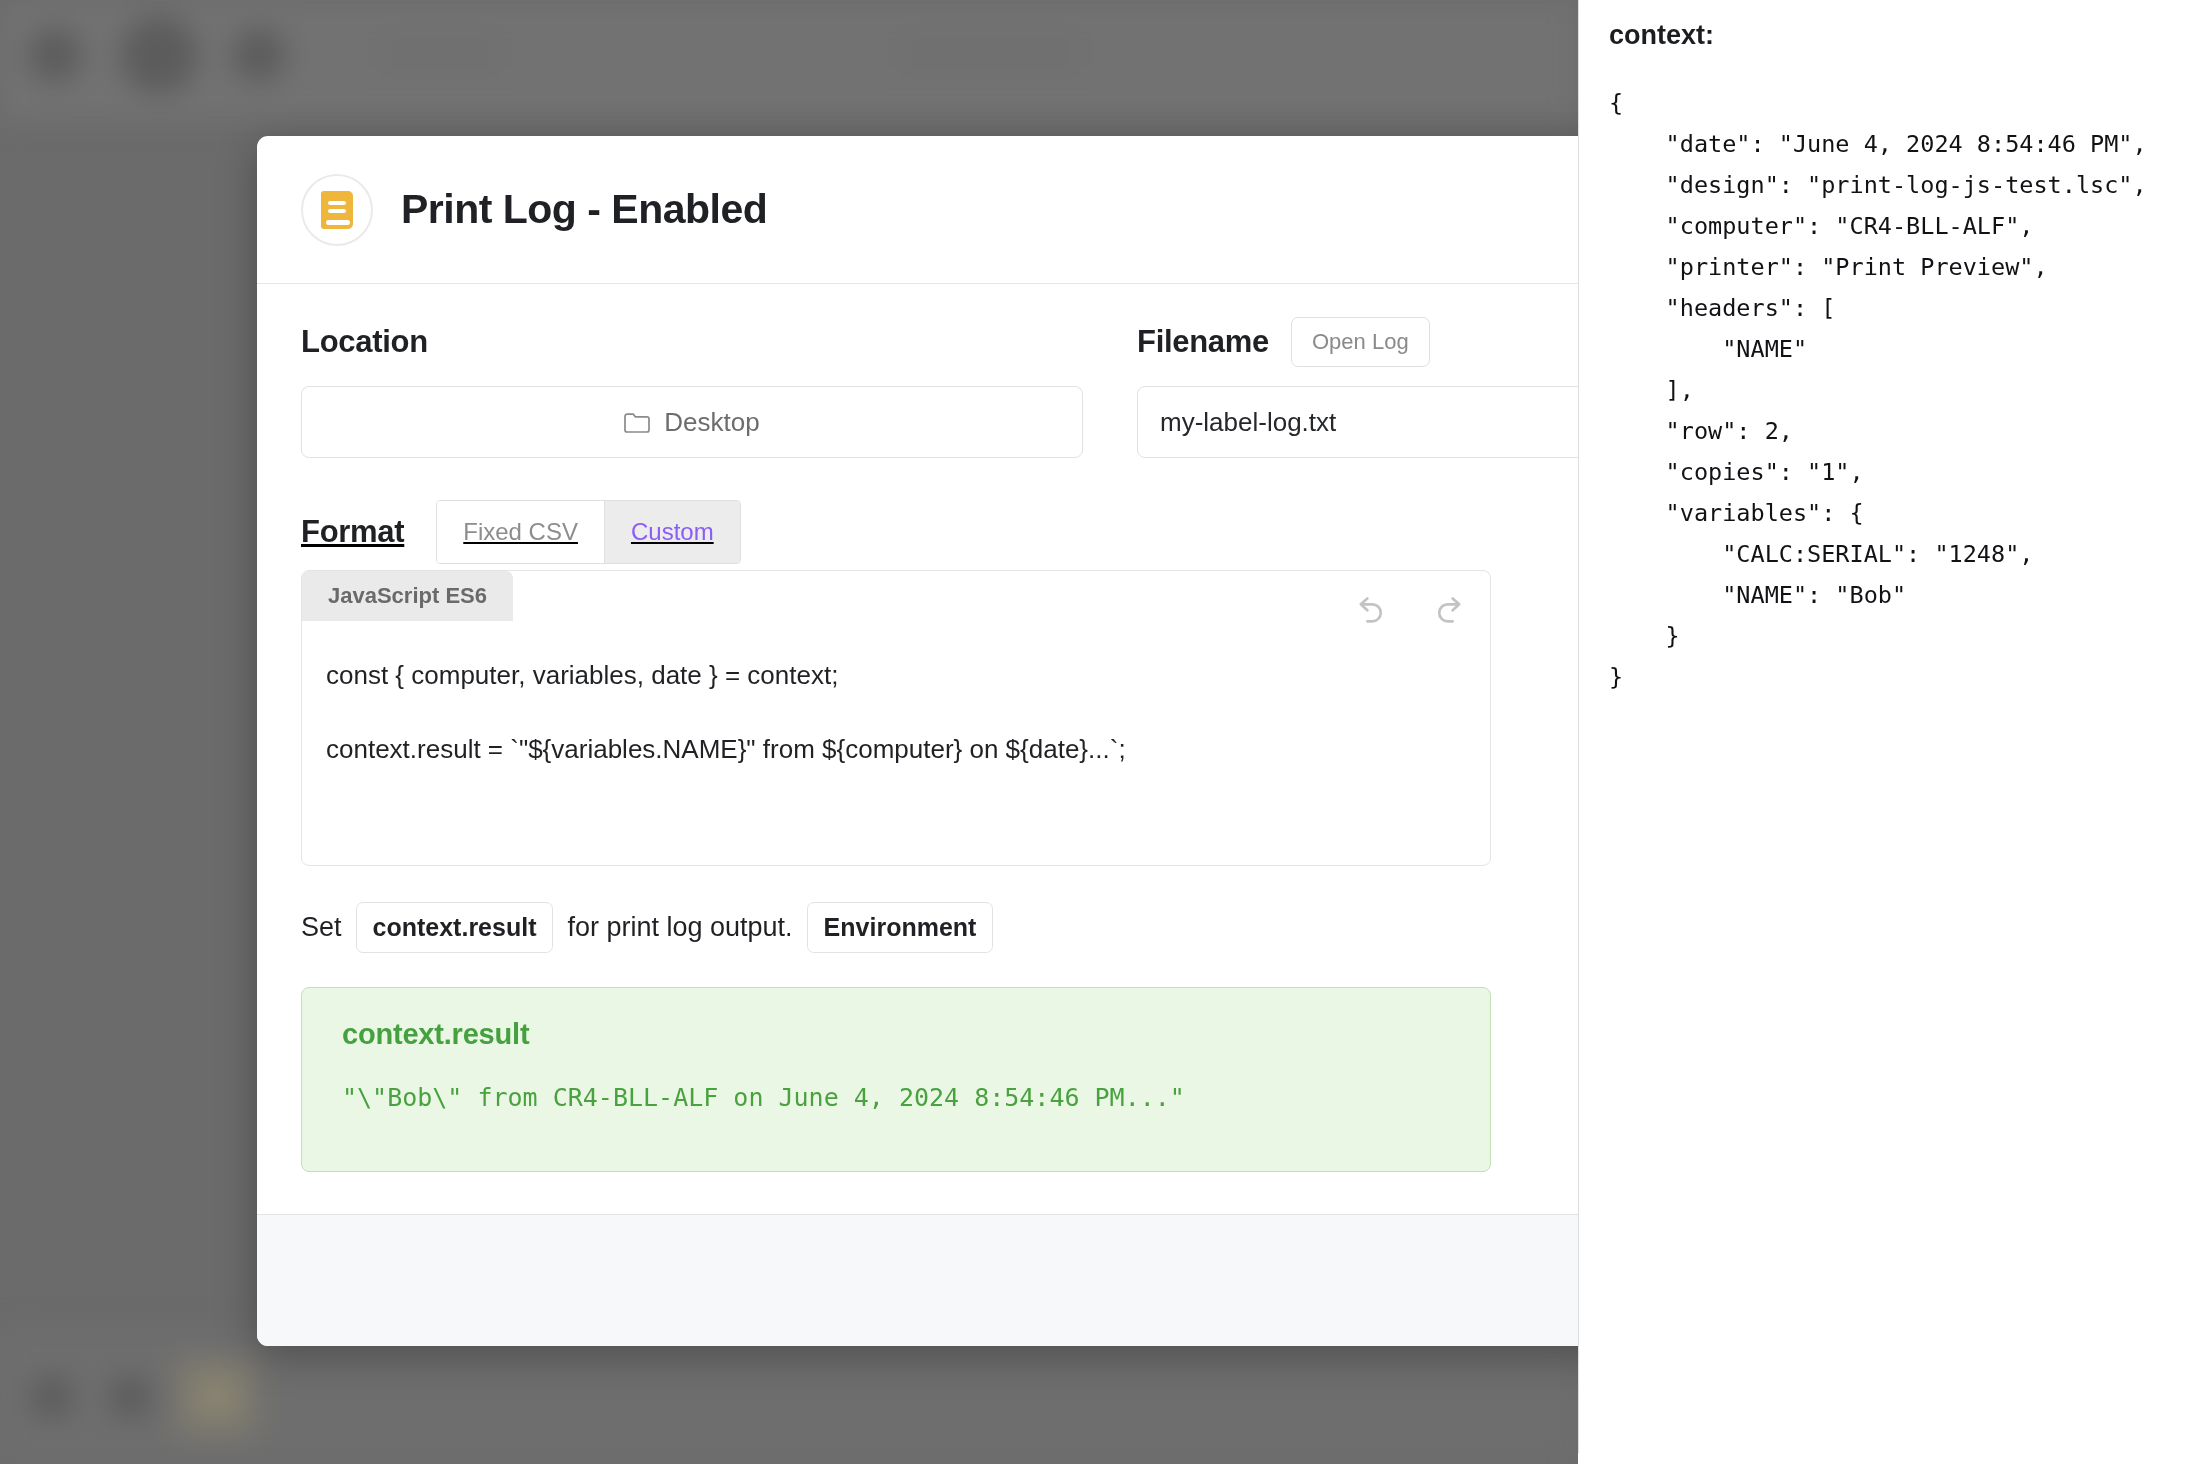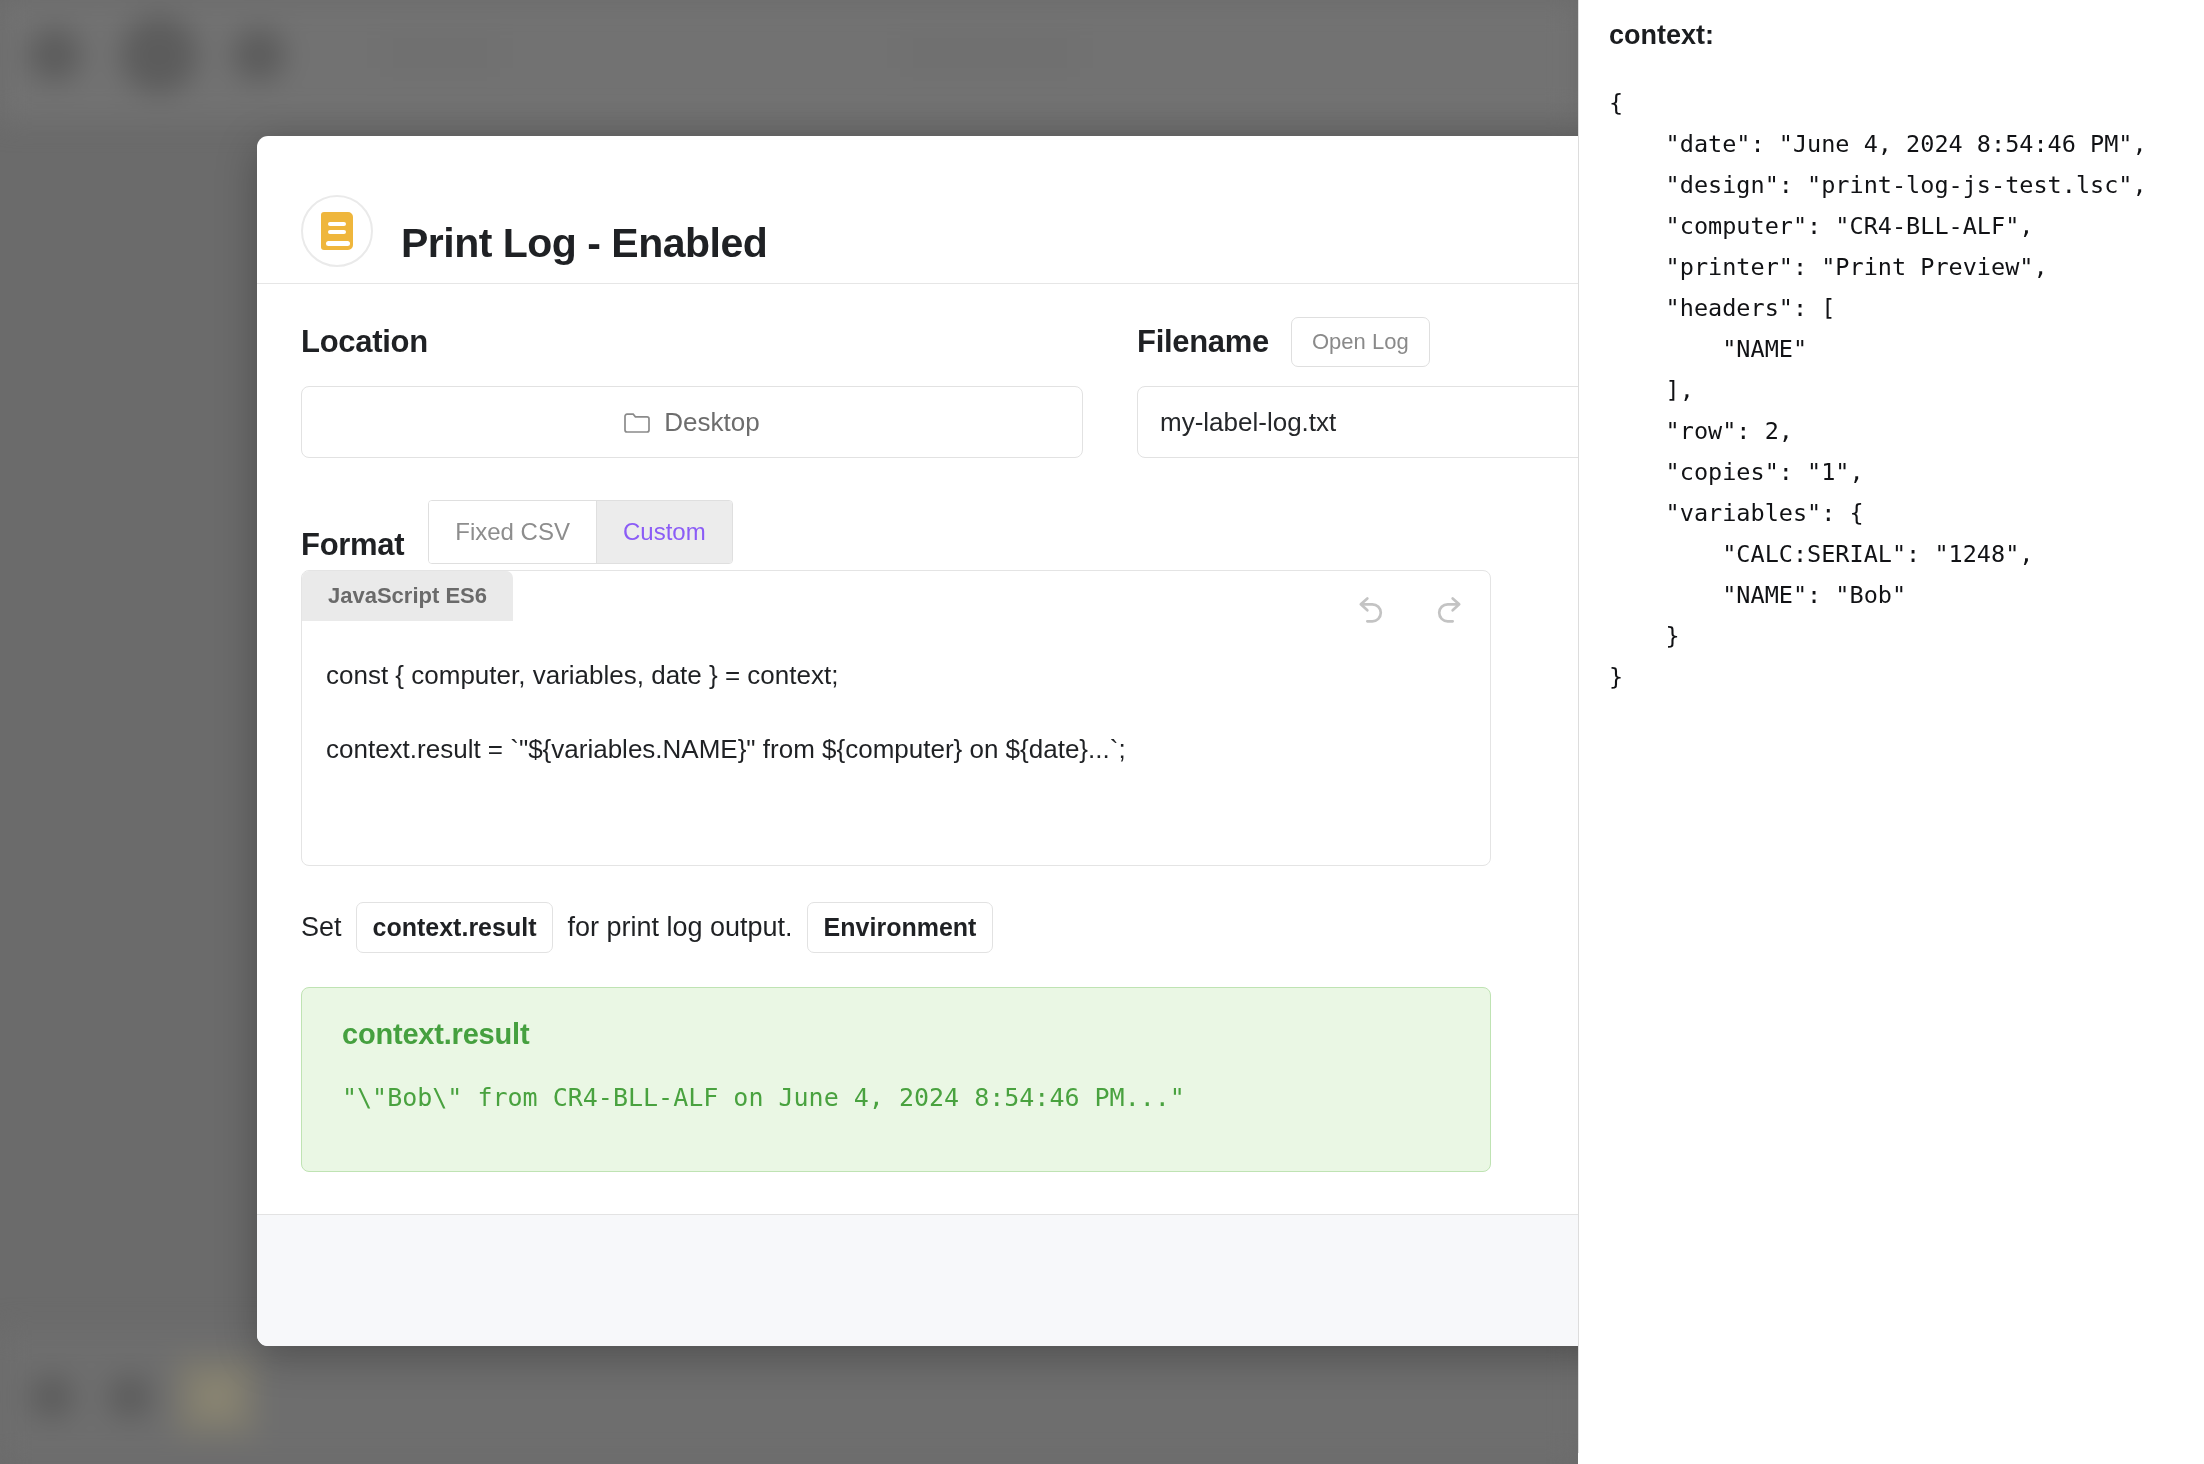--- a/index.html
+++ b/index.html
@@ -61,22 +61,22 @@
     height: 1210px;
     background: #ffffff;
     border-radius: 11px;
     box-shadow: 0 10px 40px rgba(0,0,0,0.28);
     overflow: hidden;
   }
 
   .modal-header {
     height: 148px;
     display: flex;
-    align-items: flex-end;
-    padding: 16px 44px;
+    align-items: center;
+    padding: 4px 44px;
     border-bottom: 1px solid #e6e6e6;
   }
   .app-icon {
     width: 72px; height: 72px;
     border-radius: 50%;
     border: 2px solid #eaeaea;
     background: #ffffff;
     display: flex; align-items: center; justify-content: center;
     flex: 0 0 auto;
   }
@@ -170,23 +170,24 @@
     font-size: 26px;
     color: #25272a;
     width: 700px;
   }
   .folder-icon { width: 26px; height: 21px; position: relative; flex: 0 0 auto; }
   .folder-icon svg { display: block; }
 
   
   .format-row {
     display: flex;
-    align-items: flex-end;
-    gap: 24px;
+    align-items: center;
+    gap: 32px;
     margin-top: 42px;
+    text-decoration: underline;
   }
   .seg {
     display: inline-flex;
     border: 1px solid #dfdfdf;
     border-radius: 4px;
     overflow: hidden;
     height: 64px;
   }
   .seg-btn {
     border: none;

